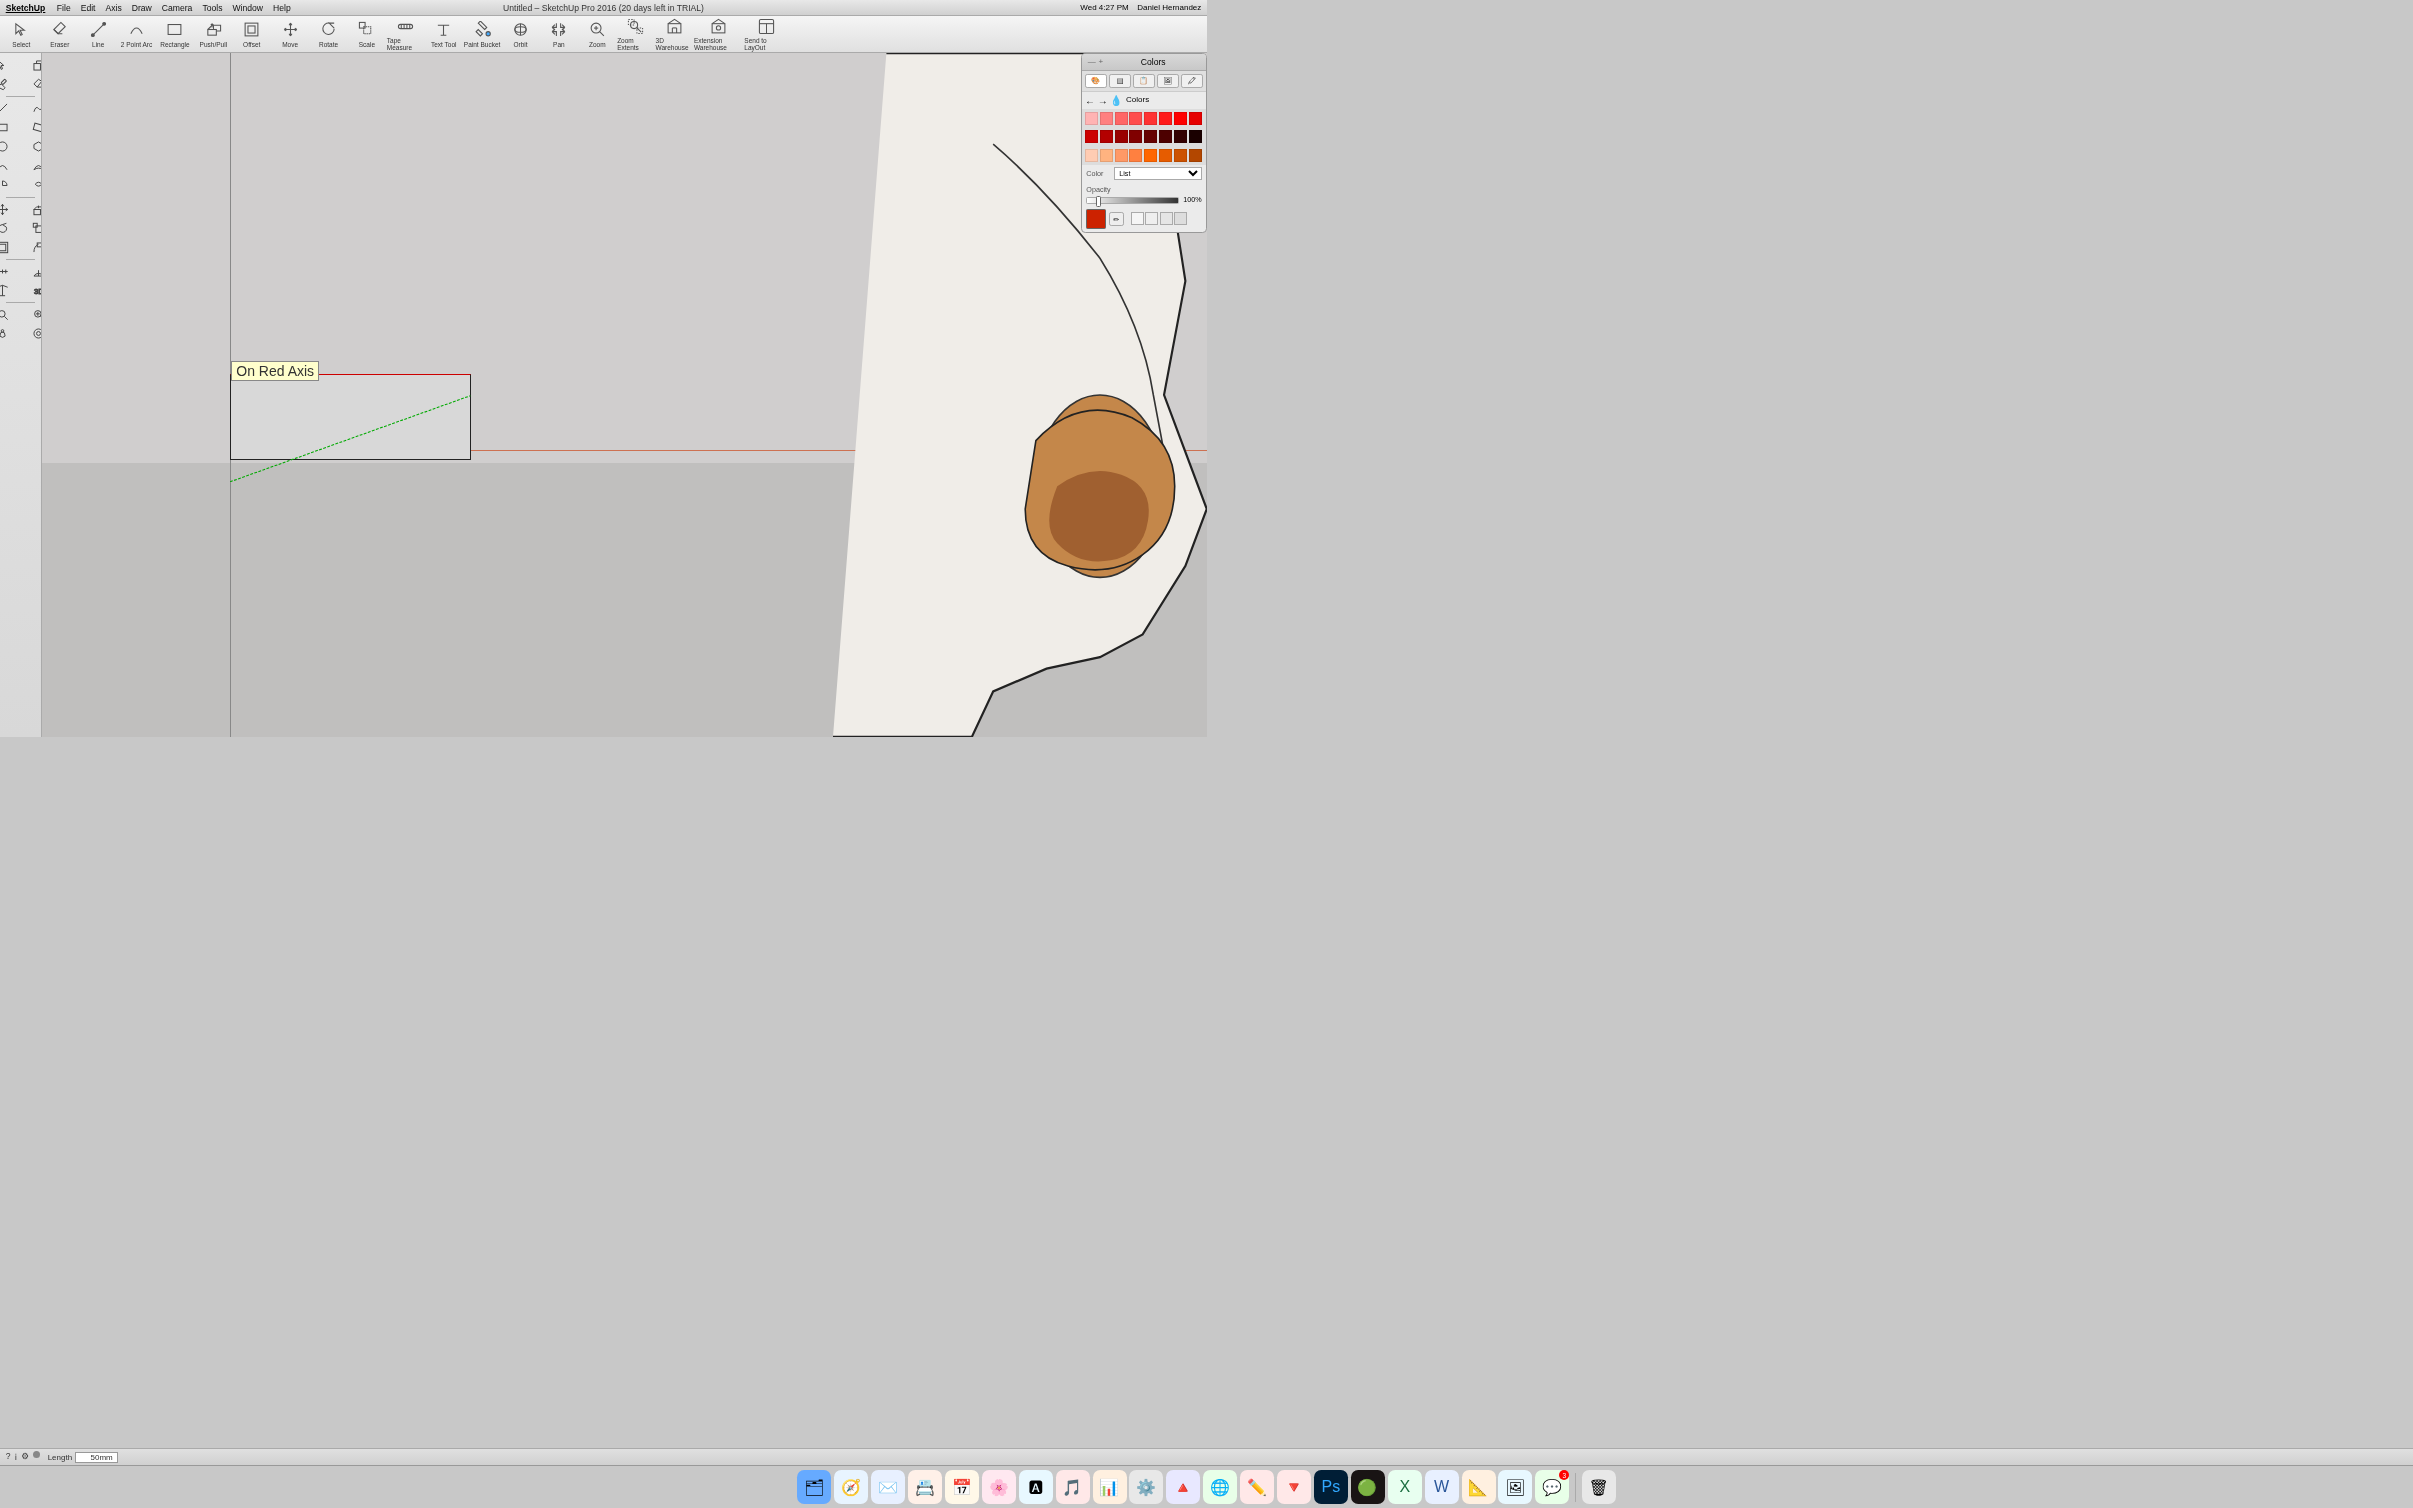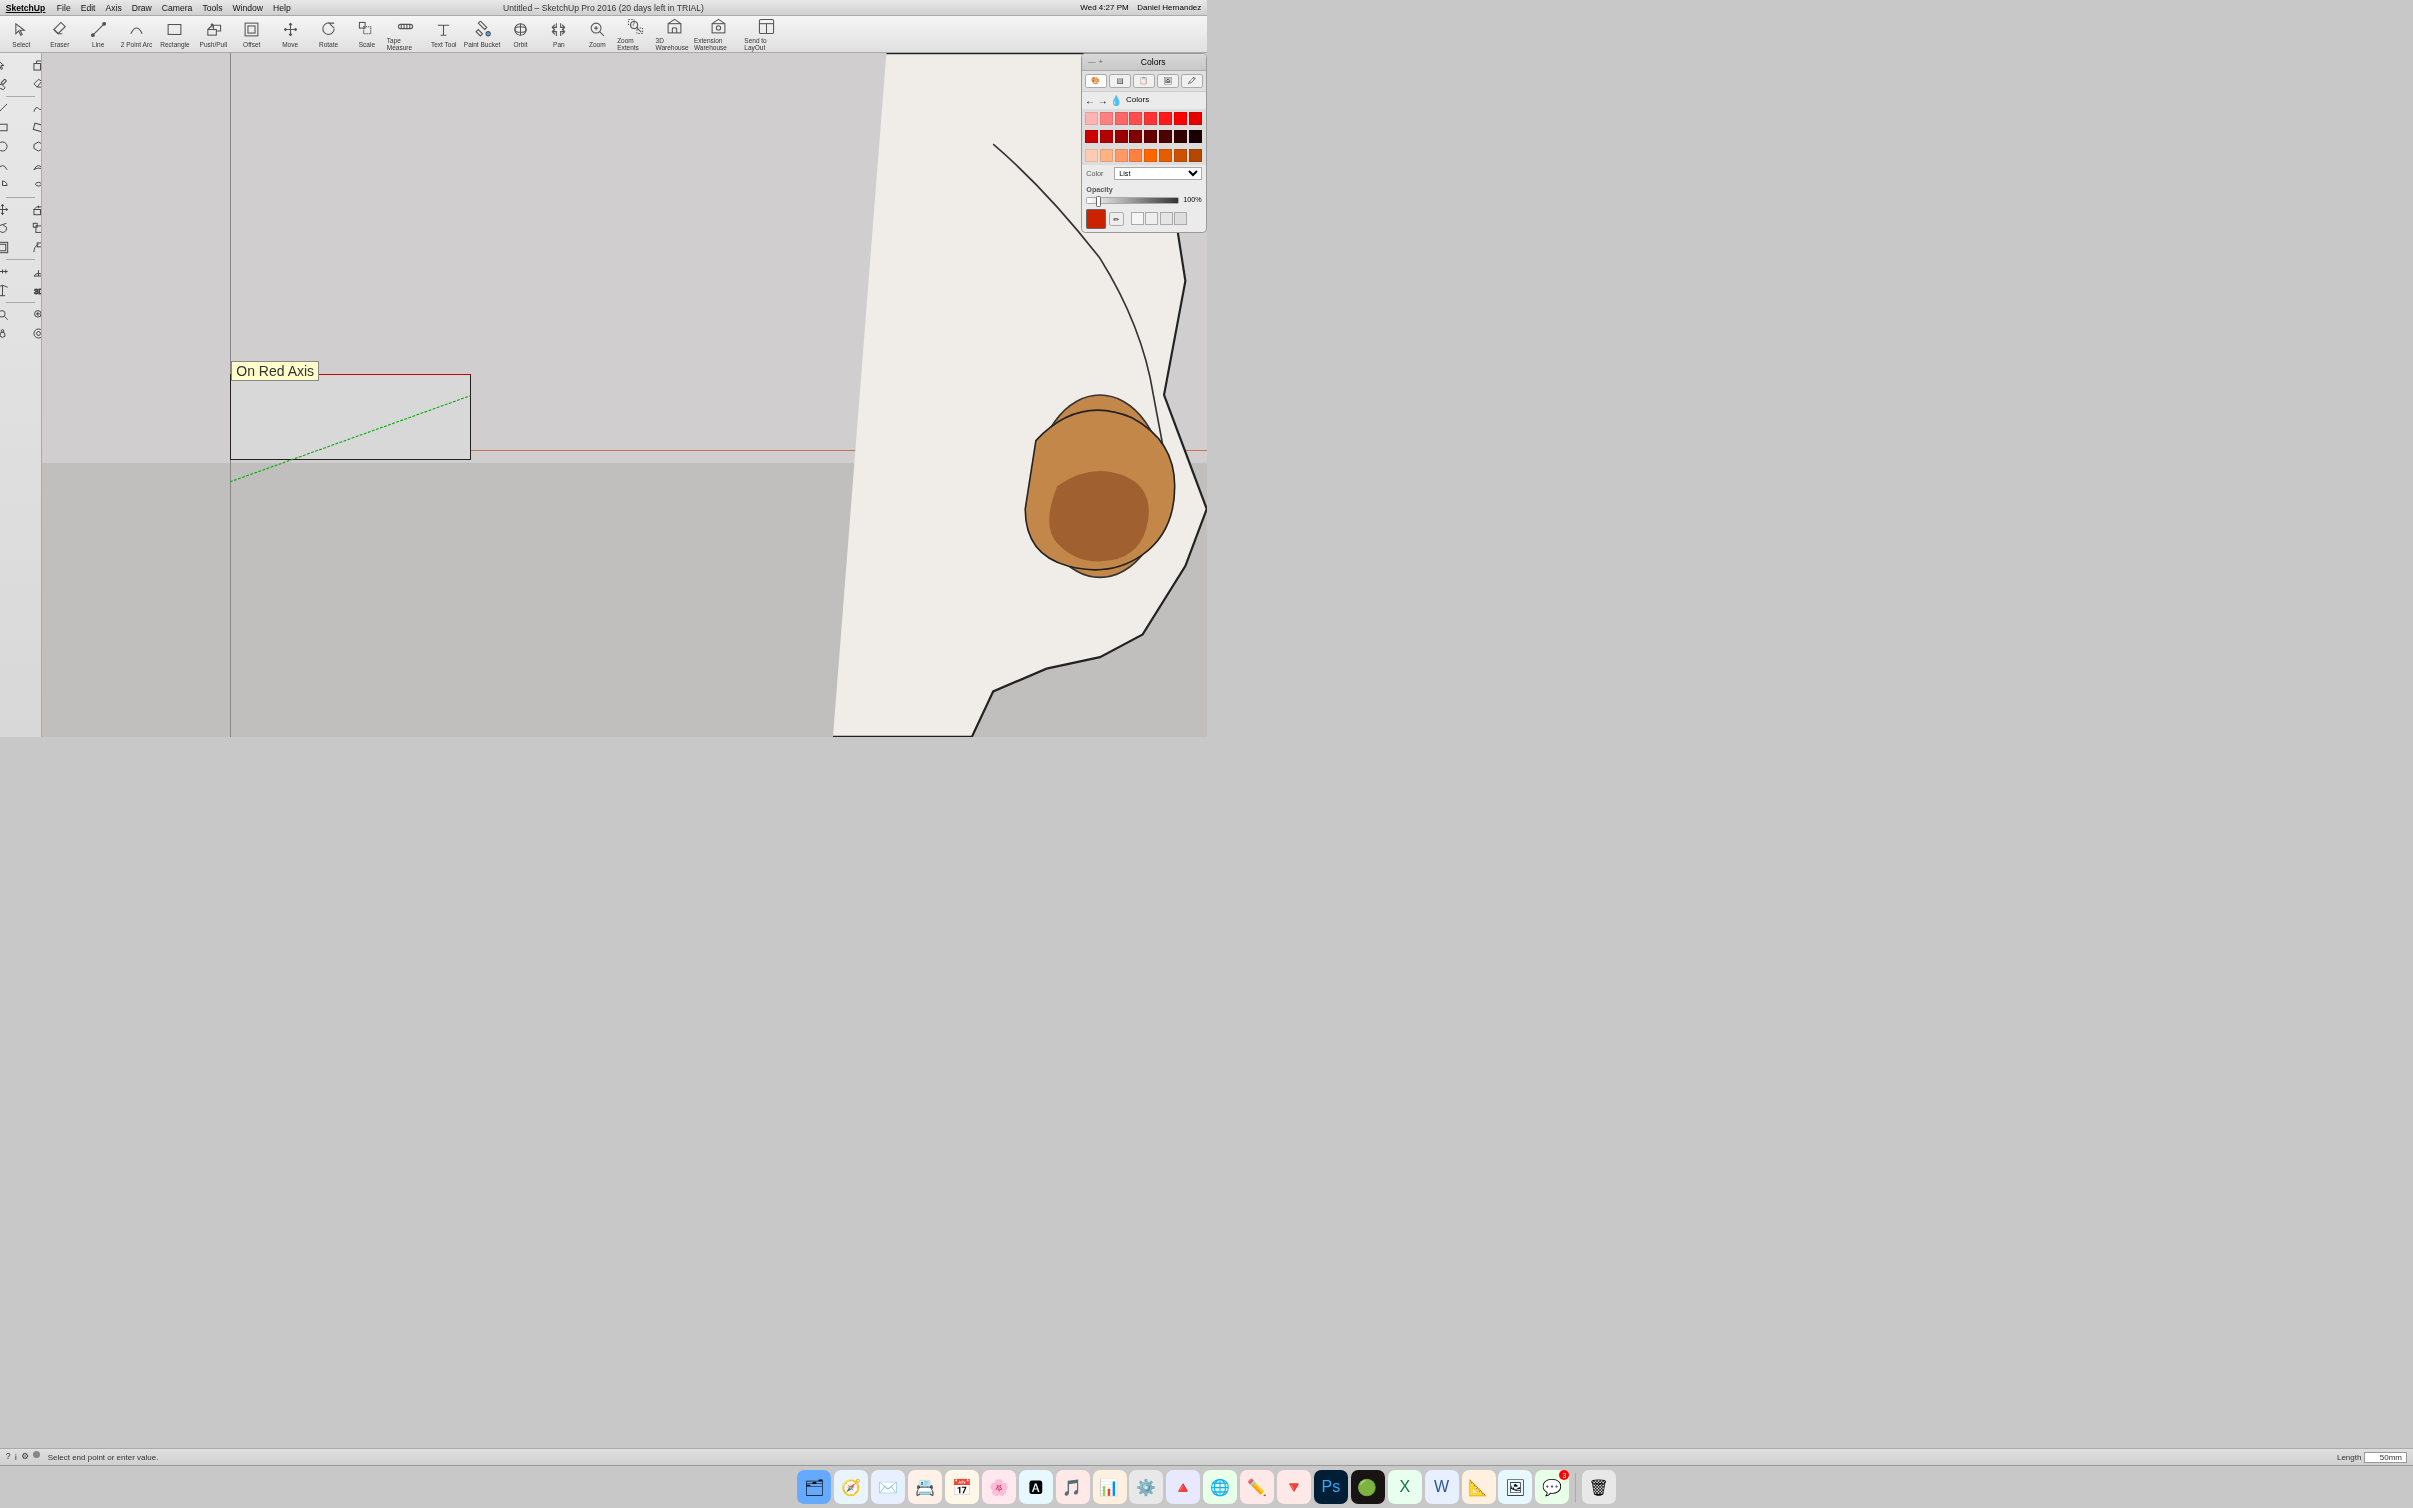--- a/index.html
+++ b/index.html
@@ -350,21 +350,21 @@
       font-size: 7.2px;
       border: 0.7px solid #aaa;
       background: white;
     }
     .opacity-row {
       padding: 2.2px 4.3px;
       display: flex;
       flex-direction: column;
       gap: 1.4px;
     }
-    .opacity-row label { font-size: 7.2px; color: #555; font-weight: bold; }
+    .opacity-row label { font-size: 7.2px; color: #555; }
     .opacity-slider-row {
       display: flex;
       align-items: flex-end;
       gap: 2.9px;
     }
     .opacity-slider {
       flex: 1;
       height: 7.2px;
       background: linear-gradient(to right, white, #333);
       border: 0.7px solid #aaa;
@@ -982,21 +982,20 @@
   </div>
 </div>
 
 <div id="statusbar">
   <div class="status-icons">
     <span style="cursor:pointer;font-size:8.6px;">?</span>
     <span style="cursor:pointer;font-size:8.6px;">ℹ</span>
     <span style="cursor:pointer;font-size:8.6px;">⚙</span>
     <span style="width:7.2px;height:7.2px;border-radius:50%;background:#888;display:inline-block;"></span>
   </div>
-  <span class="status-text">Select end point or enter value.</span>
   <span class="length-label">Length</span>
   <span class="length-value">50mm</span>
 </div>
 
 <div id="dock">
   <div class="dock-item" style="background:#6af;border-radius:7.2px;font-size:16px;">🗂</div>
   <div class="dock-item" style="background:#e8f4ff;border-radius:7.2px;font-size:16px;">🧭</div>
   <div class="dock-item" style="background:#e8f0ff;border-radius:7.2px;font-size:16px;">✉️</div>
   <div class="dock-item" style="background:#fff0e8;border-radius:7.2px;font-size:16px;">📇</div>
   <div class="dock-item" style="background:#fff8e8;border-radius:7.2px;font-size:16px;">📅</div>

